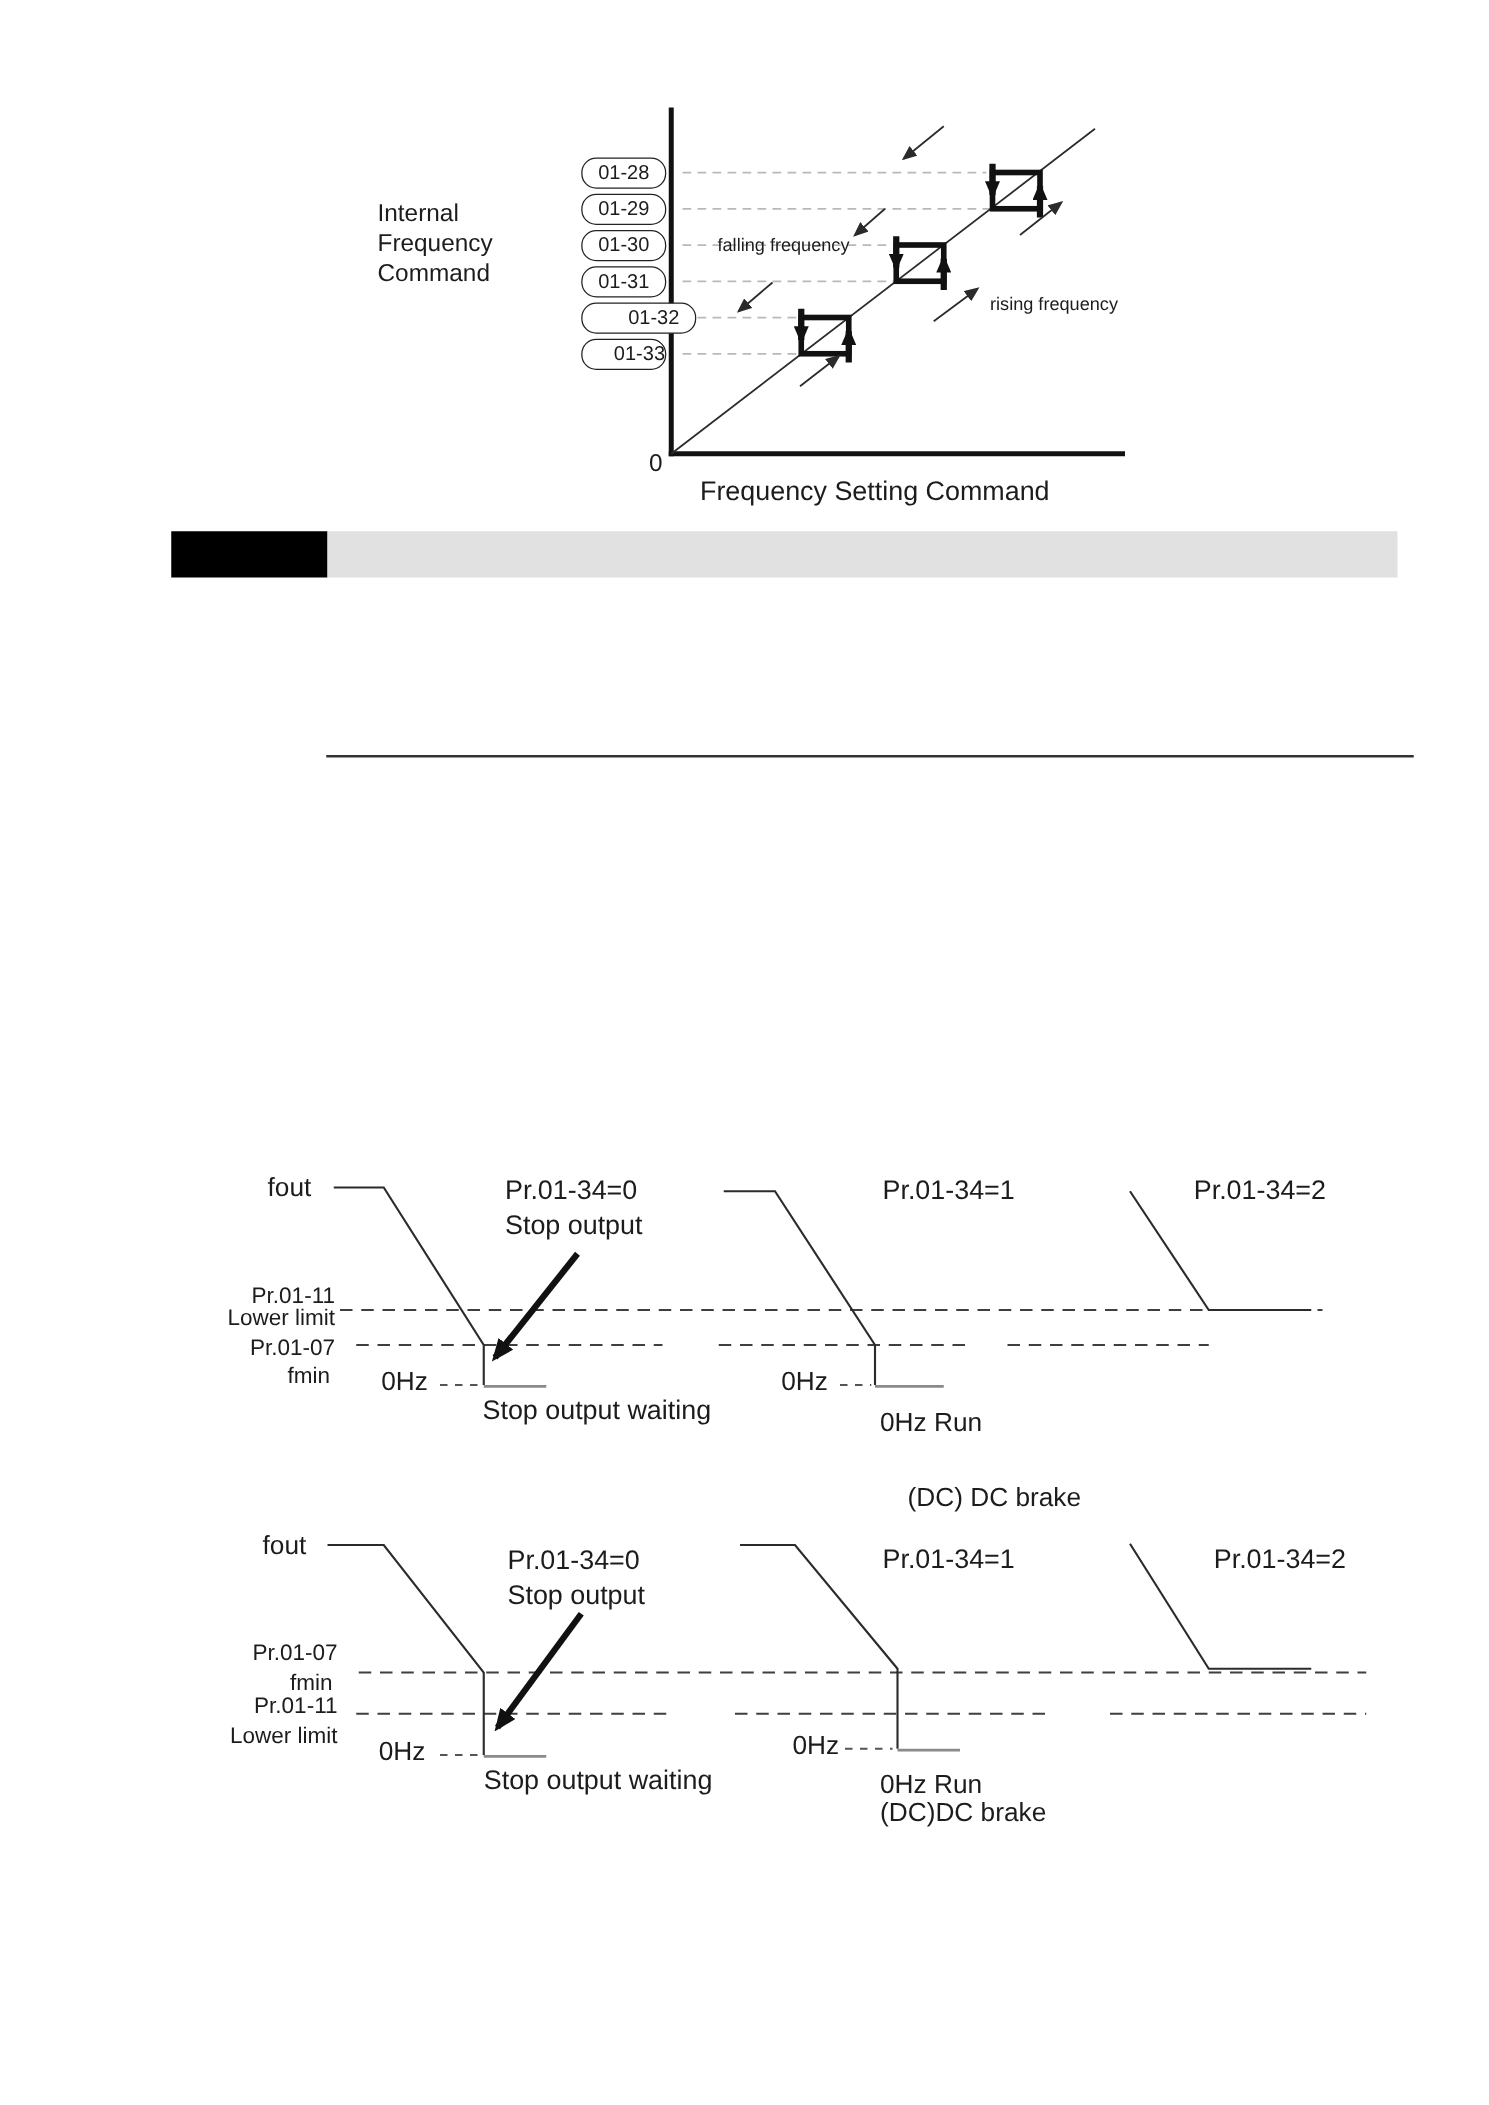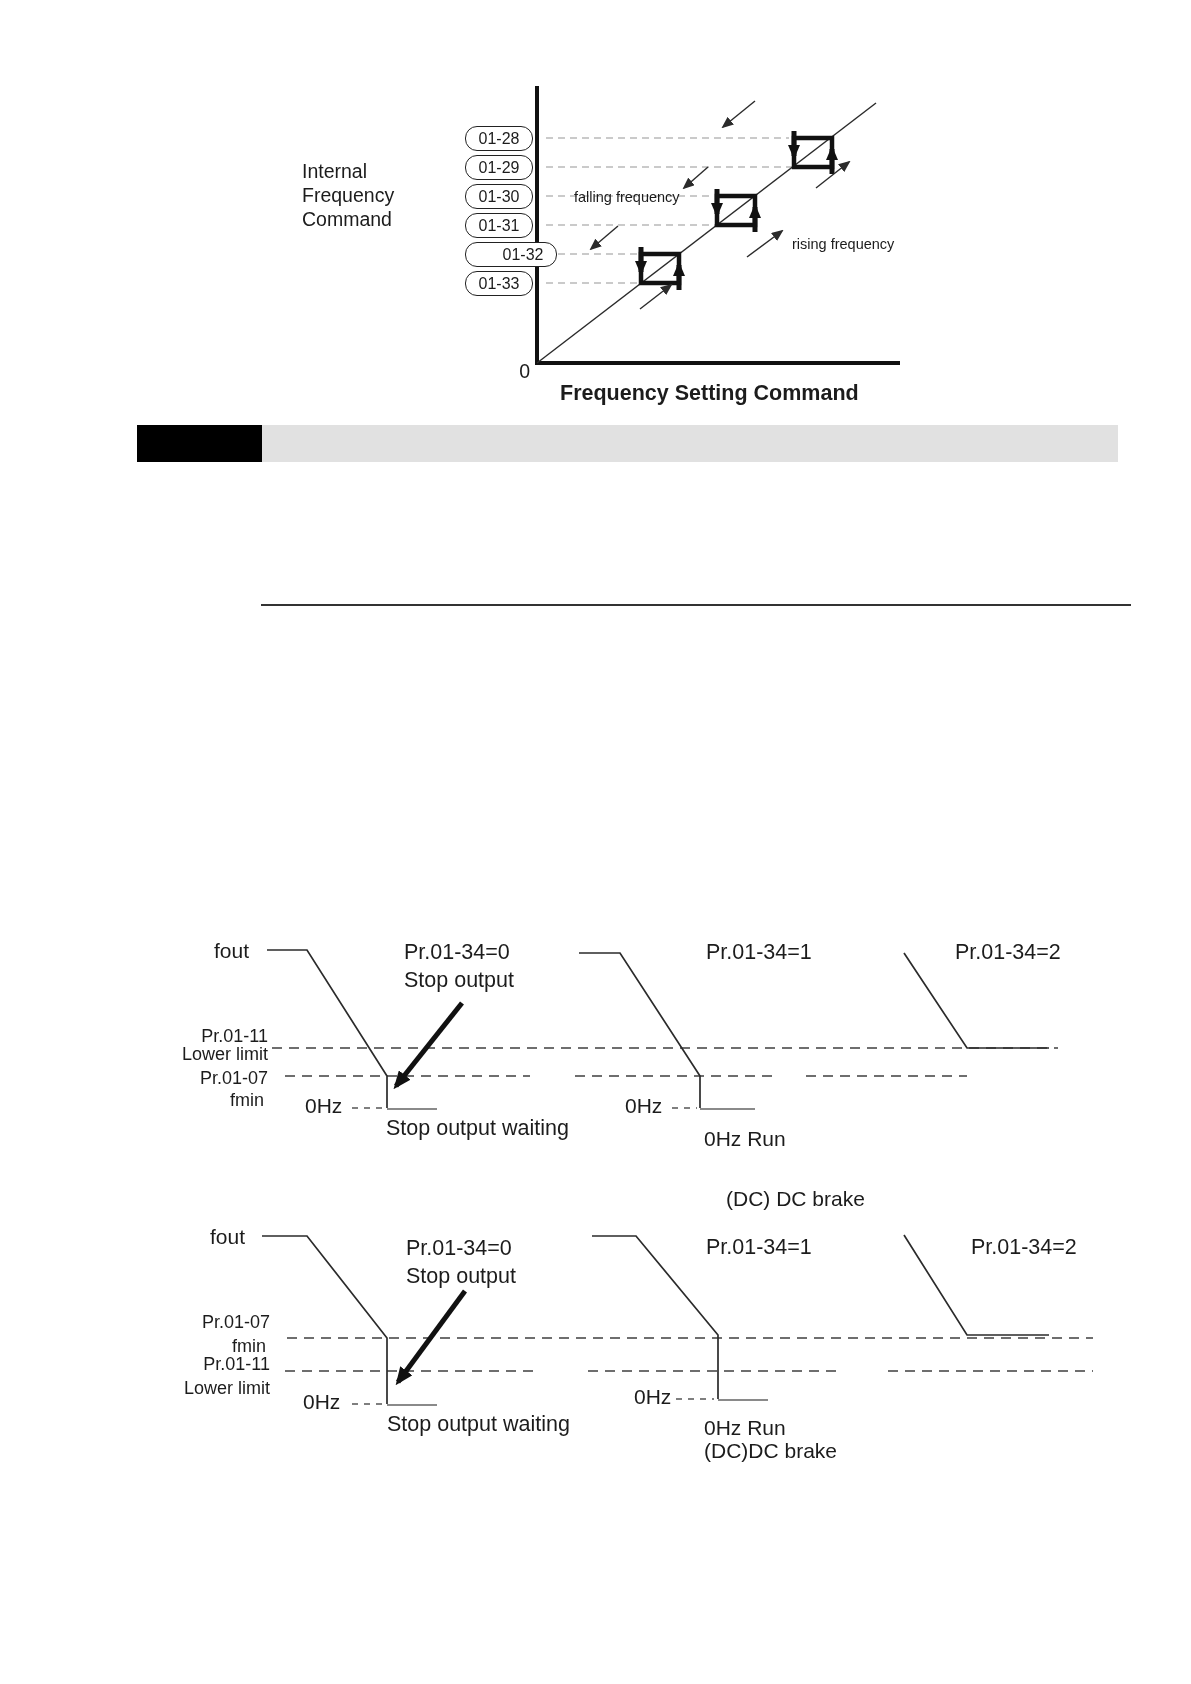--- a/index.html
+++ b/index.html
@@ -134,26 +134,26 @@
 
   <div class="ylab" style="top:160px;">Internal</div>
   <div class="ylab" style="top:184px;">Frequency</div>
   <div class="ylab" style="top:208px;">Command</div>
 
   <div class="pbox" style="top:126px;">01-28</div>
   <div class="pbox" style="top:155px;border-radius:12px;">01-29</div>
   <div class="pbox" style="top:184px;">01-30</div>
   <div class="pbox" style="top:213px;">01-31</div>
   <div class="pbox" style="top:242px;padding-left:24px;">01-32</div>
-  <div class="pbox" style="top:271px;">01-33</div>
+  <div class="pbox" style="top:271px;text-align:right;">01-33</div>
 
   <div class="abs f14" style="left:574px;top:158px;margin-top:32px;">falling frequency</div>
   <div class="abs f14" style="left:792px;top:237px;">rising frequency</div>
   <div class="abs f19 rt" style="left:508px;top:361px;width:22px;">0</div>
-  <div class="abs f215" style="left:560px;top:382px;font-weight:bold;">Frequency Setting Command</div>
+  <div class="abs f215" style="left:560px;top:382px;">Frequency Setting Command</div>
 
   <div class="noteblock"></div>
   <div class="notebar"></div>
 
   <div class="divider"></div>
 
   <div class="abs f21" style="left:214px;top:940px;">fout</div>
   <div class="abs f215" style="left:404px;top:941px;">Pr.01-34=0</div>
   <div class="abs f215" style="left:404px;top:969px;">Stop output</div>
   <div class="abs f215" style="left:706px;top:941px;">Pr.01-34=1</div>

